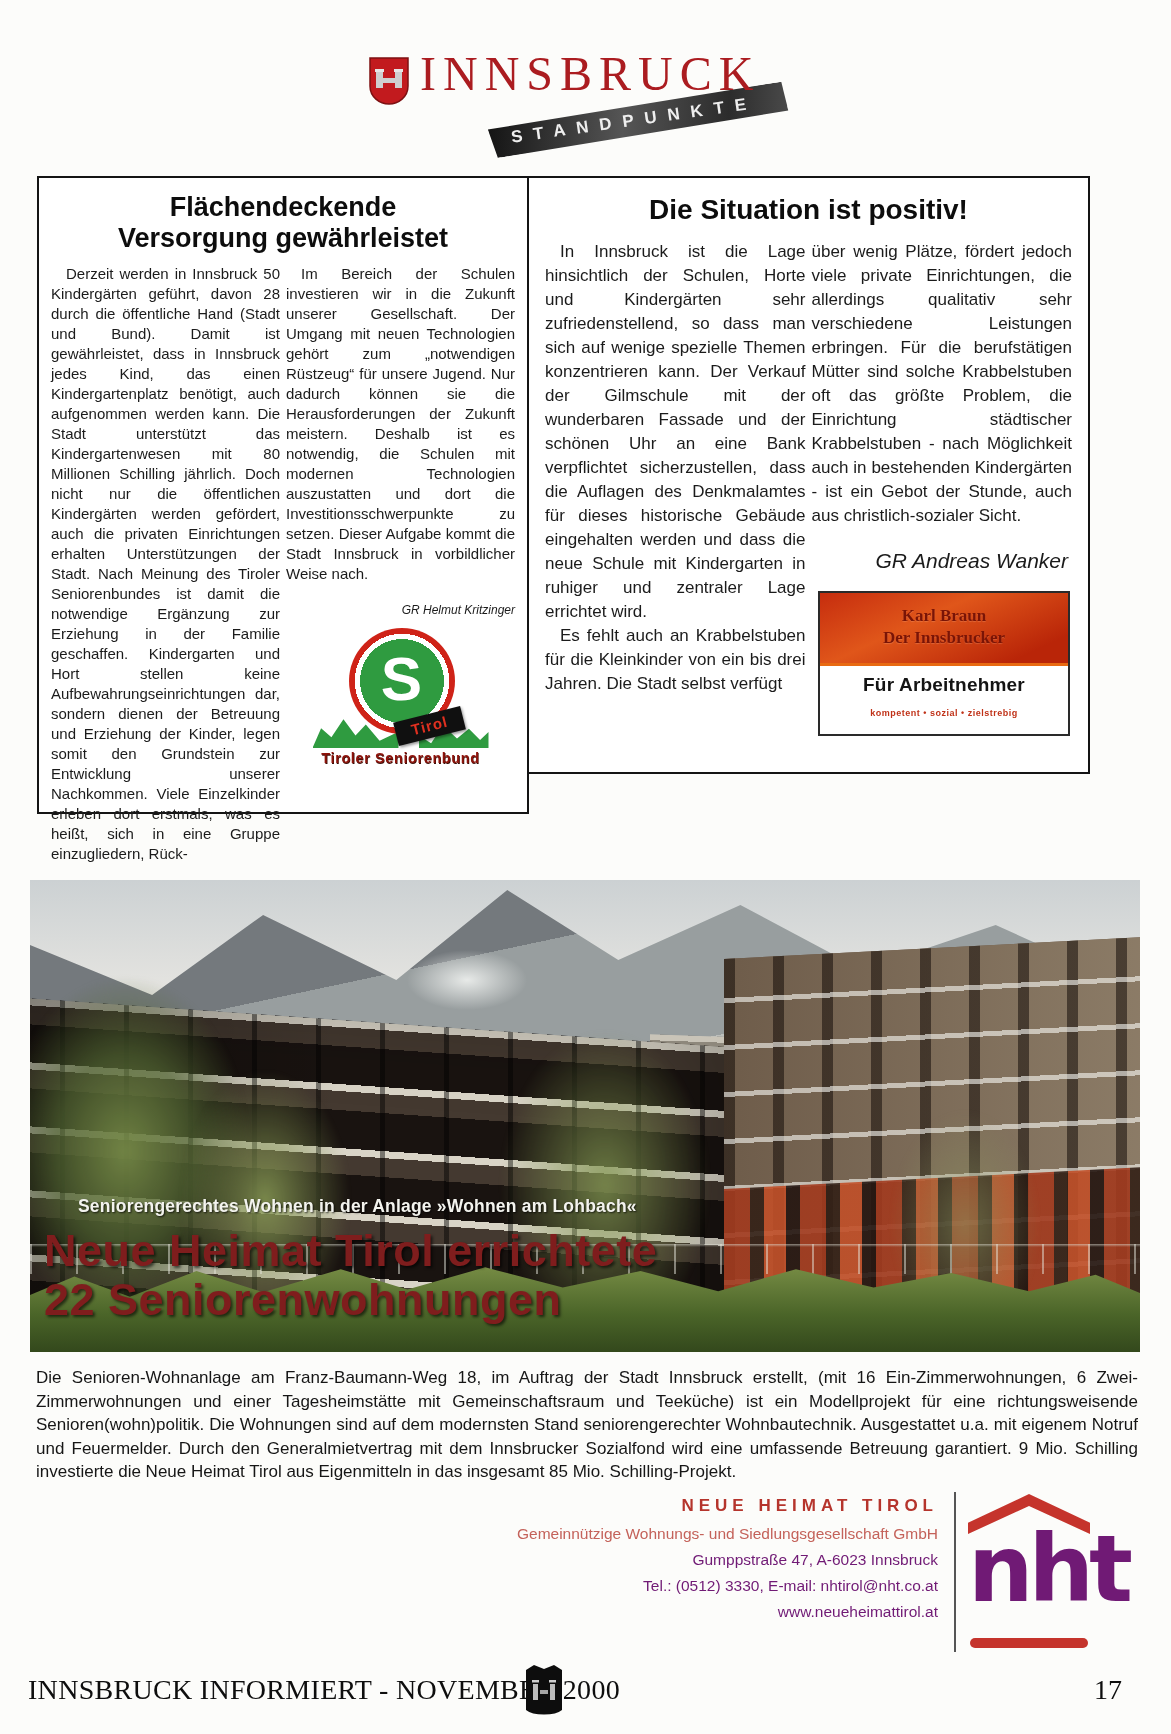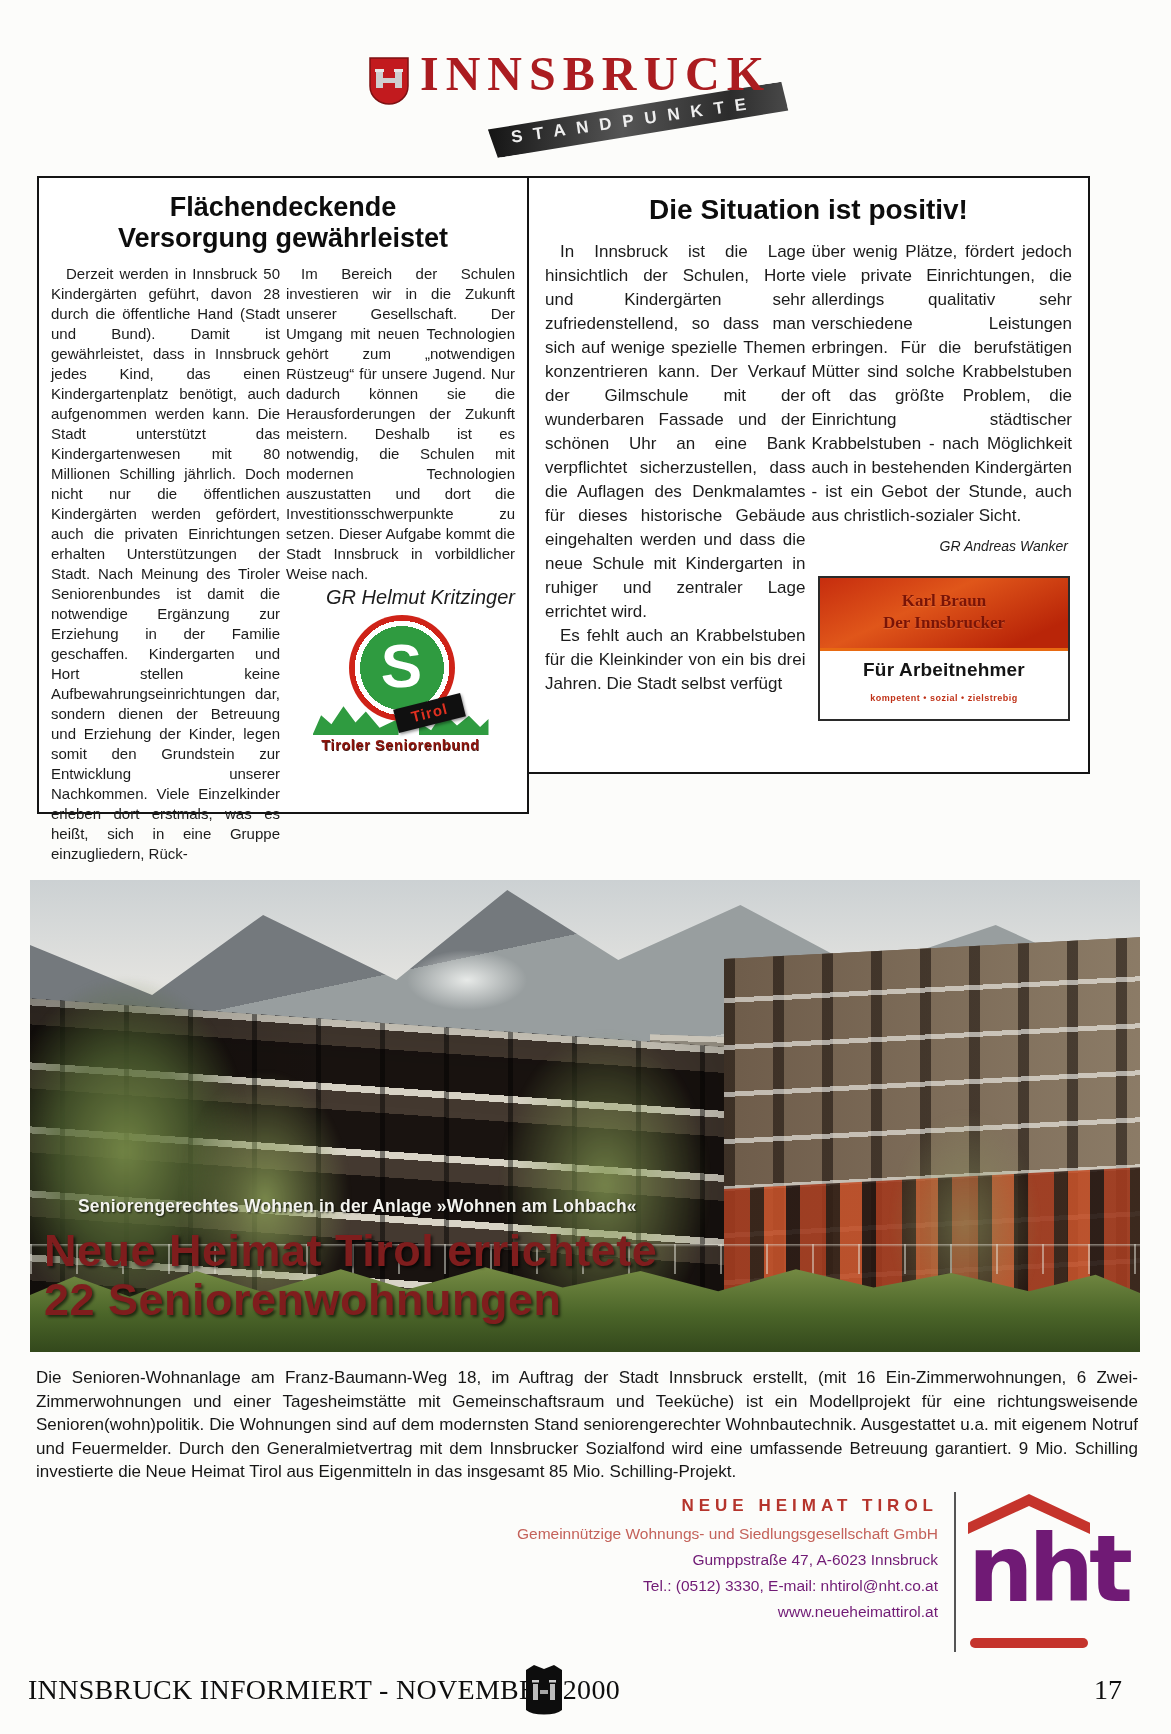--- a/index.html
+++ b/index.html
@@ -5,42 +5,42 @@
   * { margin:0; padding:0; box-sizing:border-box; }
   html,body { background:#9a9a9a; }
   .page { position:relative; width:1171px; height:1734px; margin:0 auto; background:#fcfcfa;
           font-family:"Liberation Sans", sans-serif; overflow:hidden; }
 
   
   .masthead { position:absolute; left:0; top:40px; width:100%; height:120px; }
   .mast-inner { position:absolute; left:368px; top:6px; }
   .shield { position:absolute; left:0; top:10px; width:42px; height:50px; }
   .logo-text { position:absolute; left:52px; top:0; font-family:"Liberation Serif", serif;
-               font-weight:bold; color:#ab1c20; font-size:48px; letter-spacing:7px; z-index:2; }
+               font-weight:normal; color:#ab1c20; font-size:48px; letter-spacing:7px; z-index:2; }
   .banner { position:absolute; left:120px; top:56px; z-index:1; transform:rotate(-8deg);
             background:linear-gradient(100deg,#141414,#555 45%,#2c2c2c 80%,#4a4a4a);
             color:#eee; font-size:17px; font-weight:bold; letter-spacing:11px;
             padding:8px 30px 8px 22px; box-shadow:3px 4px 7px rgba(0,0,0,.45);
             clip-path:polygon(0 18%, 99% 0, 100% 82%, 2% 100%); }
 
   
   .box { position:absolute; border:2px solid #141414; background:#fff; }
   .box-left  { left:37px;  top:176px; width:492px; height:638px; padding:12px 12px; }
   .box-right { left:527px; top:176px; width:563px; height:598px; padding:12px 16px; }
   .box-title { text-align:center; font-weight:bold; color:#0d0d0d; }
   .box-left  .box-title { font-size:27px; line-height:31px; margin:2px 0 10px; }
   .box-right .box-title { font-size:28px; line-height:32px; margin:4px 0 14px; }
   .cols { display:flex; gap:6px; }
   .box-left  .col { flex:1; text-align:justify; font-size:15px; line-height:20px; color:#1b1b1b; }
   .box-right .col { flex:1; text-align:justify; font-size:17px; line-height:24px; color:#1b1b1b; }
   .col p + p { margin-top:0; }
   .col p.indent { text-indent:15px; }
   .sig { text-align:right; font-style:italic; color:#1b1b1b; }
-  .box-left  .sig { font-size:20px; margin-top:3px; }
-  .box-right .sig { font-size:14px; margin-top:6px; margin-right:4px; }
+  .box-left  .sig { font-size:12px; margin-top:16px; }
+  .box-right .sig { font-size:21px; margin-top:21px; margin-right:4px; }
 
   
   .sb-logo { position:relative; width:180px; height:140px; margin:8px auto 0; }
   .sb-circle { position:absolute; left:38px; top:0; width:106px; height:106px; border-radius:50%;
      background:radial-gradient(circle, #2f9b40 0 56%, #ffffff 56% 63%, #cf2318 63% 76%, #ffffff 76% 83%, #cf2318 83% 100%);
      display:flex; align-items:center; justify-content:center; z-index:1; }
   .sb-s { color:#fff; font-weight:bold; font-size:62px; line-height:1; transform:translateY(-2px); }
   .sb-mount-l { position:absolute; left:2px; bottom:20px; width:86px; height:36px; background:#2f9b40; z-index:0;
      clip-path:polygon(0 100%, 10% 45%, 22% 70%, 36% 20%, 50% 65%, 62% 35%, 78% 80%, 100% 55%, 100% 100%); }
   .sb-mount-r { position:absolute; right:2px; bottom:20px; width:70px; height:32px; background:#2f9b40; z-index:0;

